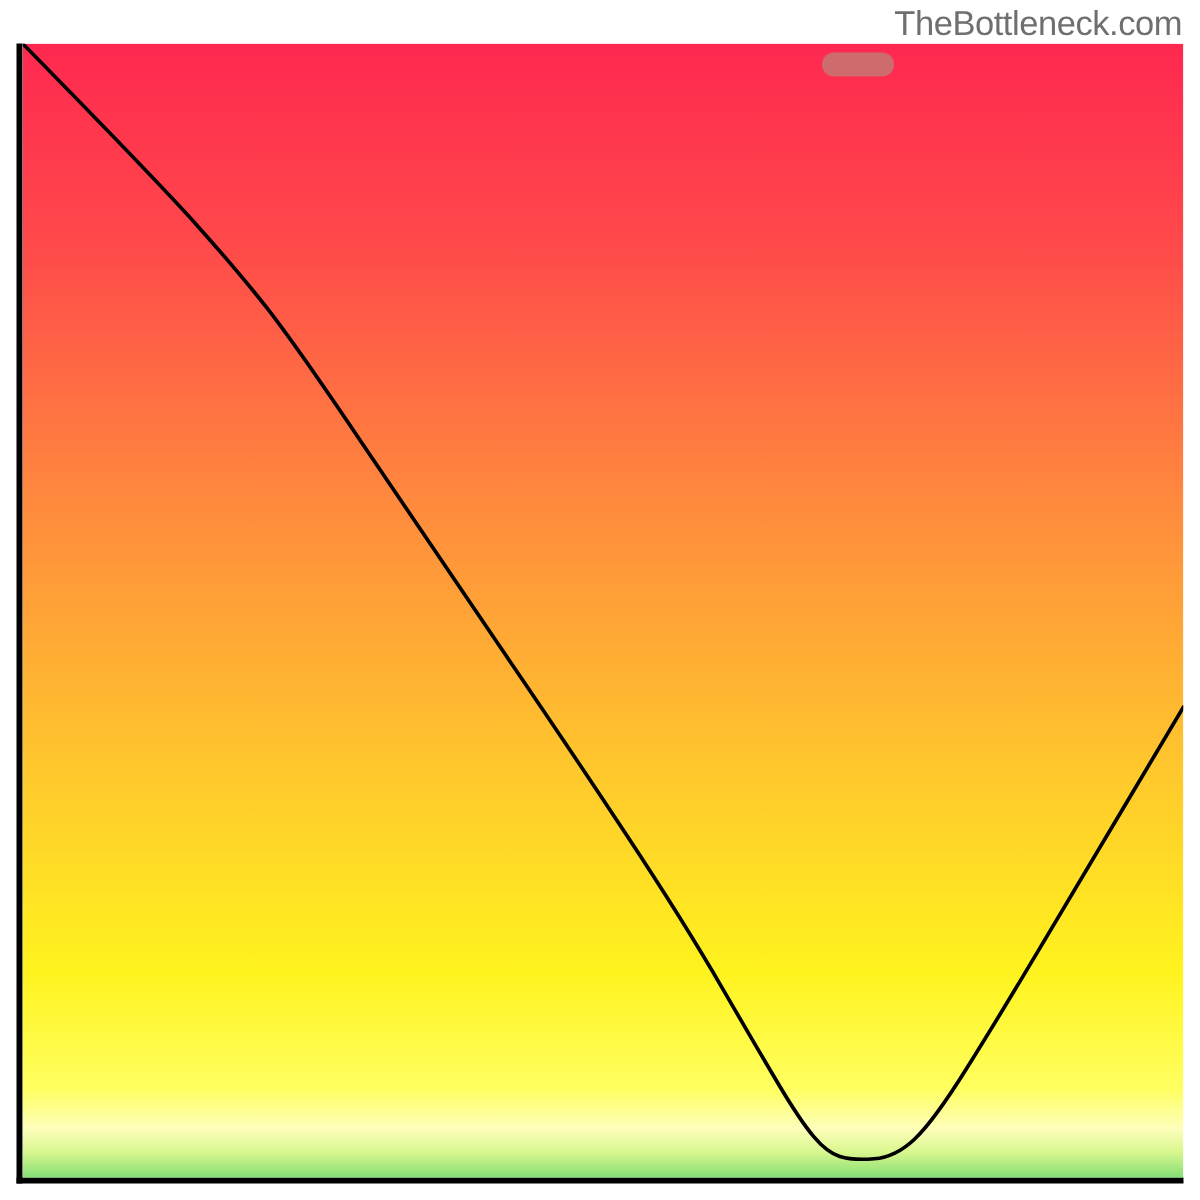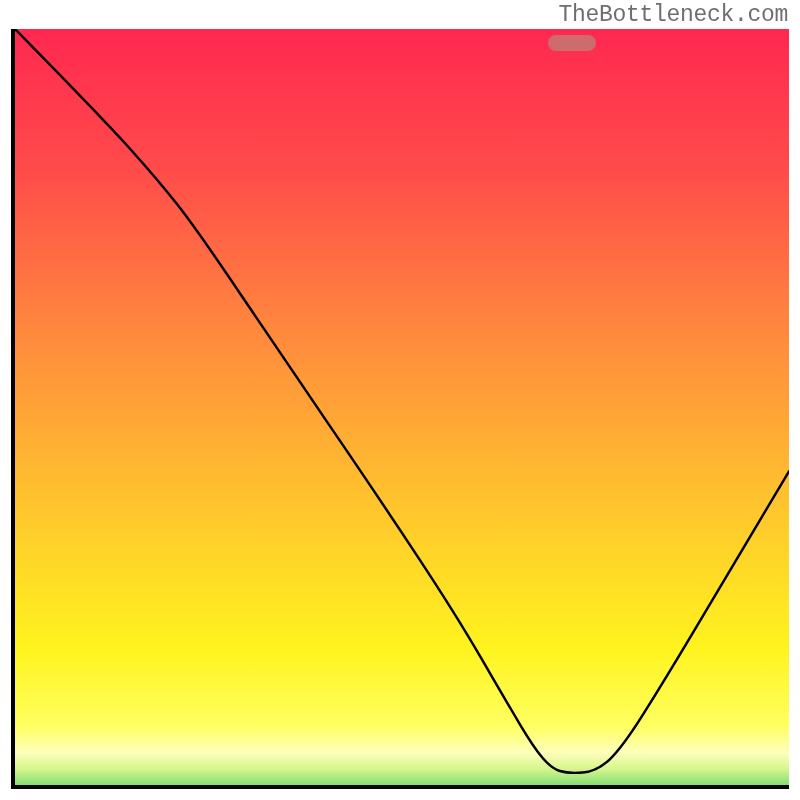--- a/index.html
+++ b/index.html
@@ -8,21 +8,20 @@
     width: 800px;
     height: 800px;
     background: #ffffff;
     overflow: hidden;
     font-family: Arial, Helvetica, sans-serif;
   }
   .container {
     position: relative;
     width: 800px;
     height: 800px;
-    font-family: Liberation Mono, monospace;
   }
   .attribution {
     position: absolute;
     top: 2px;
     right: 12px;
     font-size: 23px;
     font-weight: 500;
     color: #6f6f6f;
     letter-spacing: -0.3px;
   }

